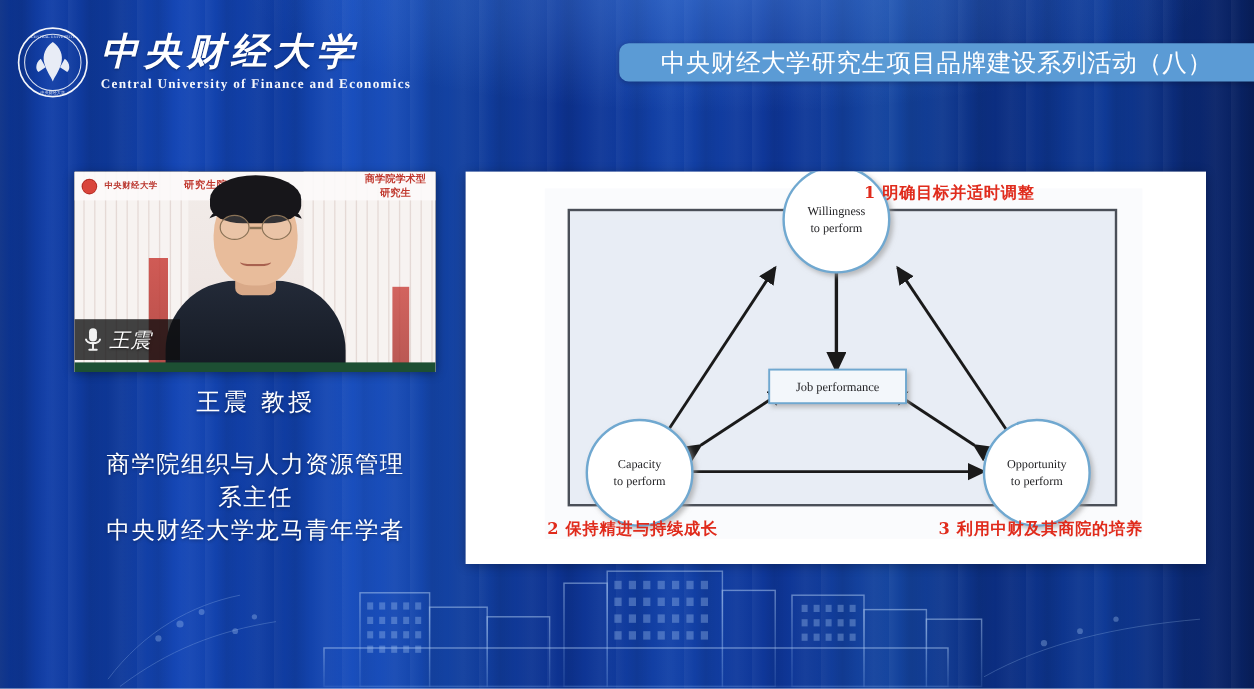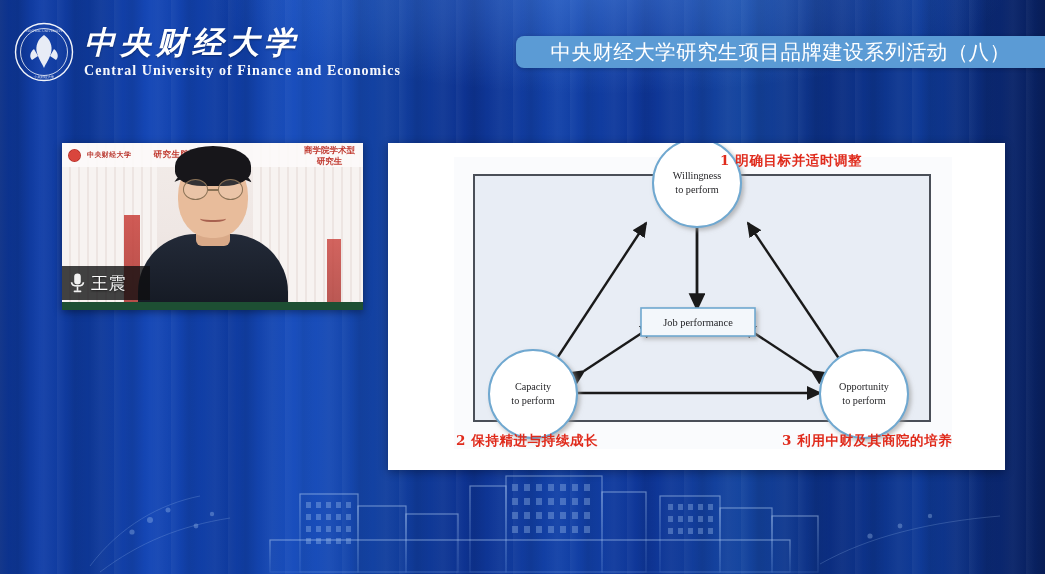--- a/index.html
+++ b/index.html
@@ -56,21 +56,21 @@
   .wordmark .cn {
     font-family: "DejaVu Sans", "Liberation Sans", sans-serif;
     font-size: 31px; font-weight: 700; color: #ffffff;
     letter-spacing: 5px;
     text-shadow: 0 1px 2px rgba(0,0,0,0.35);
     font-style: italic;
   }
   .wordmark .en {
     margin-top: 6px;
     font-family: "Liberation Serif", "DejaVu Serif", serif;
-    font-size: 14px; font-weight: 700; color: #ffffff;
+    font-size: 11px; font-weight: 700; color: #ffffff;
     letter-spacing: 1.05px;
     white-space: nowrap;
     opacity: 0.96;
   }
 
   
   #title-banner {
     position: absolute; left: 516px; top: 36px;
     width: 529px; height: 32px;
     background: #5b9bd5;
@@ -156,20 +156,21 @@
     position: absolute; left: 0; bottom: 10px;
     width: 88px; height: 34px;
     background: rgba(14,14,16,0.78);
     display: flex; align-items: center; gap: 5px; padding-left: 7px;
   }
   .mic-icon { width: 17px; height: 22px; flex: 0 0 auto; }
   .mic-name {
     font-family: "DejaVu Sans", sans-serif;
     font-size: 17px; color: #fdfdfd; letter-spacing: .5px;
     text-shadow: 0 1px 2px rgba(0,0,0,.6);
+    font-style: italic;
   }
 
   
   #speaker-block {
     position: absolute; left: 30px; top: 322px; width: 366px;
     text-align: center; color: #ffffff;
     font-family: "DejaVu Serif", "Liberation Serif", serif;
     text-shadow: 0 1px 3px rgba(0,0,0,.38);
   }
   #speaker-name { font-size: 20px; letter-spacing: 2.5px; }
@@ -368,20 +369,28 @@
       <svg class="mic-icon" viewBox="0 0 17 22">
         <rect x="5.2" y="1.5" width="6.6" height="11" rx="3.3" fill="#f2f2f2"></rect>
         <path d="M2.6 10.2 C 2.6 15.2, 14.4 15.2, 14.4 10.2" fill="none" stroke="#f2f2f2" stroke-width="1.7"></path>
         <rect x="7.7" y="14.6" width="1.6" height="4.2" fill="#f2f2f2"></rect>
         <rect x="4.6" y="18.6" width="7.8" height="1.6" rx="0.8" fill="#f2f2f2"></rect>
       </svg>
       <span class="mic-name">王震</span>
     </div>
   </div>
 
+  <div id="speaker-block">
+    <div id="speaker-name">王震 教授</div>
+    <div id="speaker-role">
+      <div>商学院组织与人力资源管理</div>
+      <div>系主任</div>
+      <div>中央财经大学龙马青年学者</div>
+    </div>
+  </div>
 
   <div id="slide">
     <svg viewBox="0 0 617 327">
       <defs>
         <marker id="ah" markerWidth="7" markerHeight="7" refX="5.6" refY="3" orient="auto">
           <path d="M0,0 L6.4,3 L0,6 z" fill="#1a1a1a"></path>
         </marker>
         <filter id="sh" x="-30%" y="-30%" width="180%" height="180%">
           <feDropShadow dx="2.4" dy="2.4" stdDeviation="2.1" flood-color="#9a9a9a" flood-opacity="0.65"></feDropShadow>
         </filter>

